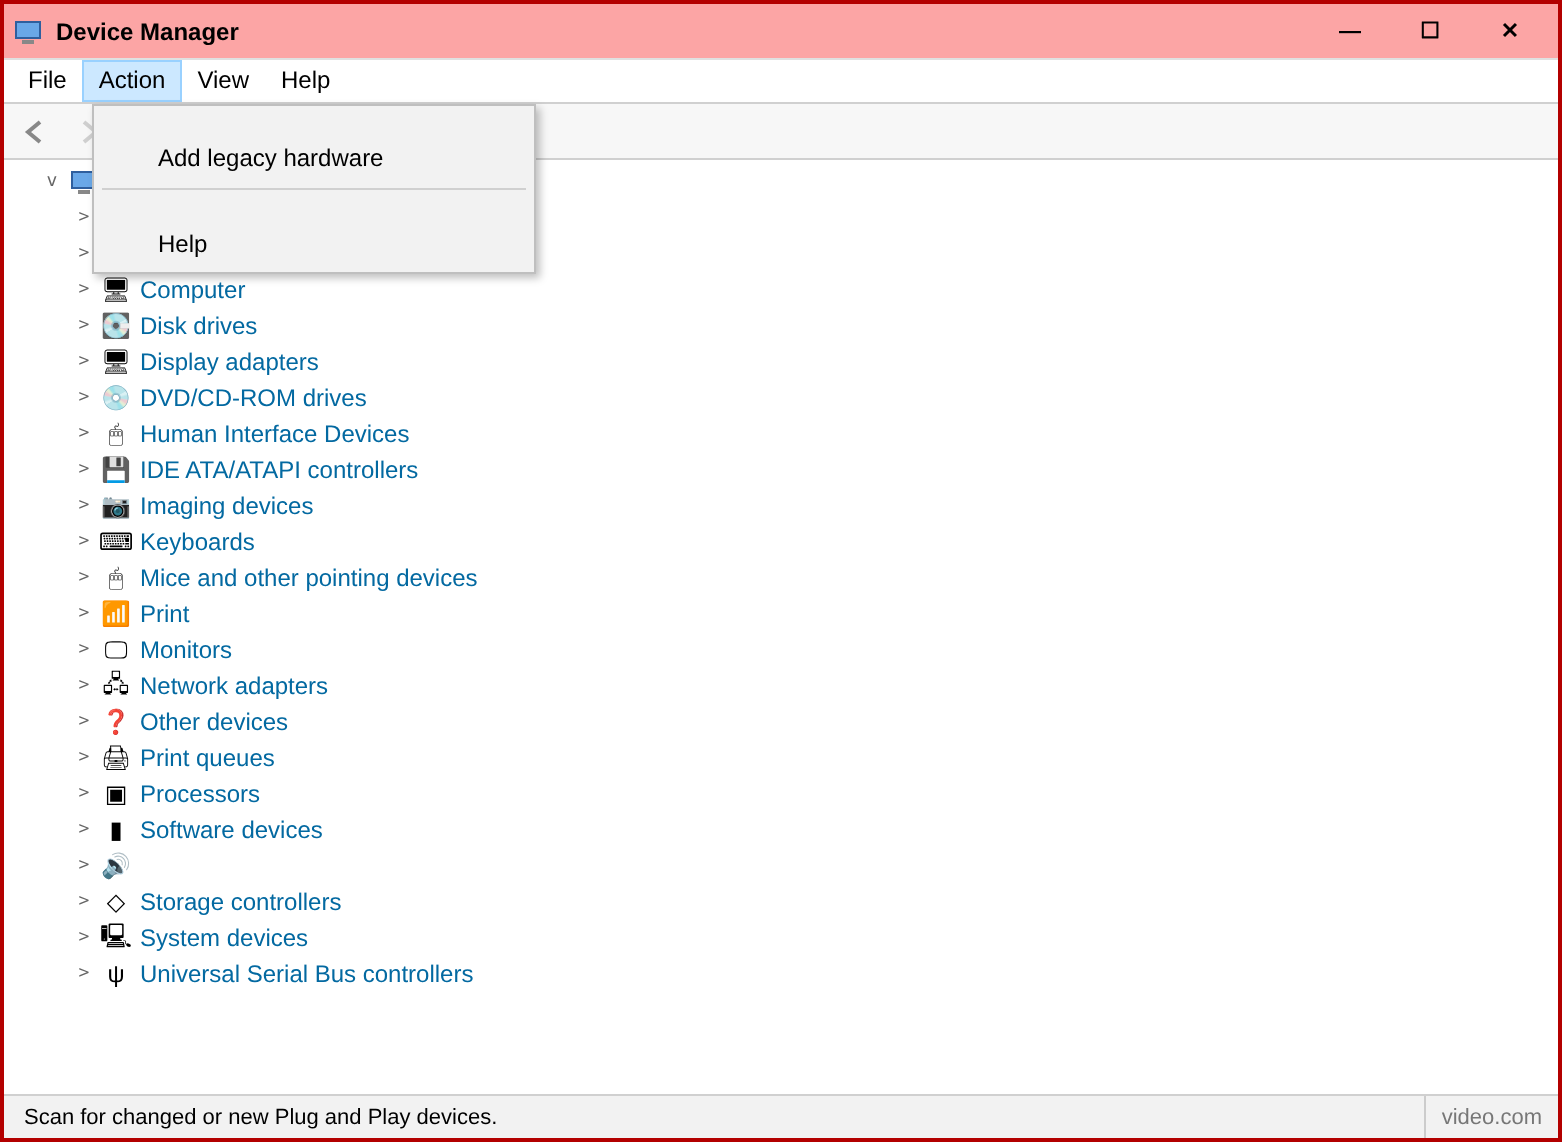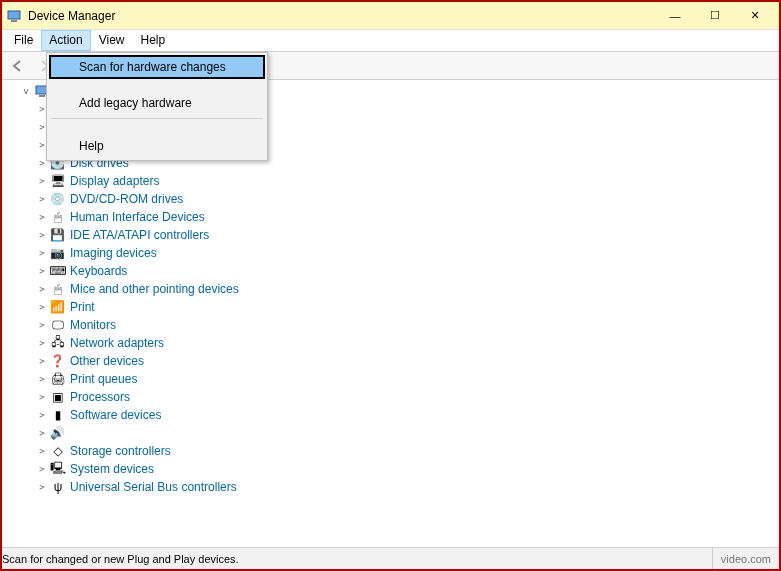--- a/index.html
+++ b/index.html
@@ -12,22 +12,23 @@
     height: 571px;
     overflow: hidden;
     border: 2px solid #b30000;
     position: relative;
   }
   .titlebar {
     display: flex;
     align-items: center;
     height: 28px;
     padding: 0 4px;
-    background: #fef9c3;
+    background: #fca5a5;
     border-bottom: 1px solid #e0e0e0;
+    font-weight: bold;
   }
   .titlebar .app-icon {
     width: 16px; height: 16px; margin-right: 6px;
     display: inline-flex; align-items: center; justify-content: center;
   }
   .titlebar .title { flex: 0 0 auto; color: #000; font-size: 12px; }
   .titlebar .spacer { flex: 1; }
   .winbtn {
     width: 40px; height: 28px; display: flex; align-items: center; justify-content: center;
     font-family: "Segoe UI Symbol", sans-serif; font-size: 11px; color: #000;
@@ -125,21 +126,21 @@
   .statusbar {
     position: absolute;
     bottom: 0; left: 0; right: 0;
     height: 22px;
     border-top: 1px solid #d0d0d0;
     background: #f2f2f2;
     display: flex;
     align-items: center;
     font-size: 11px;
   }
-  .status-text { padding-left: 0; flex: 1; color:#000; }
+  .status-text { padding-left: 10px; flex: 1; color:#000; }
   .status-right { padding-right: 8px; color:#777; border-left:1px solid #ccc; padding-left:8px; height:100%; display:flex; align-items:center;}
 </style>
 </head>
 <body>
 
 <div class="titlebar">
   <span class="app-icon">
     <svg width="14" height="14" viewBox="0 0 14 14">
         <rect x="1" y="2" width="12" height="8" fill="#6aa8e8" stroke="#2f5f9e"></rect>
         <rect x="4" y="11" width="6" height="2" fill="#888"></rect>
@@ -153,21 +154,20 @@
 </div>
 
 <div class="menubar">
   <div class="menu-item">File</div>
   <div class="menu-item active">Action</div>
   <div class="menu-item">View</div>
   <div class="menu-item">Help</div>
 </div>
 
 <div class="dropdown">
-  <div class="dropdown-item highlight">Scan for hardware changes</div>
   <div class="dropdown-item">Add legacy hardware</div>
   <div class="dropdown-sep"></div>
   <div class="dropdown-item">Help</div>
 </div>
 
 <div class="toolbar">
   <div class="tool-btn">
     <svg width="14" height="14" viewBox="0 0 14 14">
         <path d="M9 2 L3 7 L9 12" fill="none" stroke="#888" stroke-width="2"></path>
       </svg>

